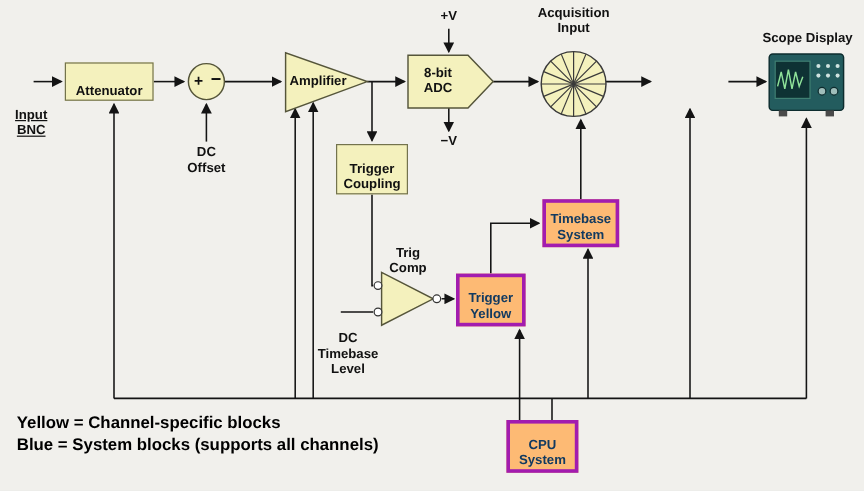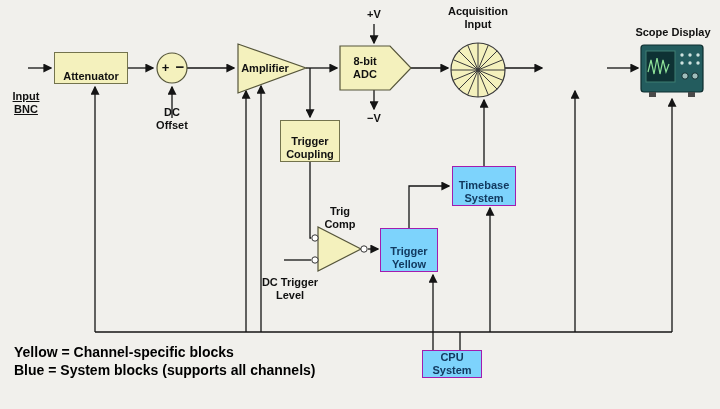--- a/index.html
+++ b/index.html
@@ -4,34 +4,34 @@
 <style>
   * { margin:0; padding:0; box-sizing:border-box; }
   html,body { background:#e8e8e6; font-family:"Liberation Sans", sans-serif; }
   .stage { position:relative; width:720px; height:409px; background:#f1f0ec; overflow:hidden; }
   .stage svg.wires { position:absolute; left:0; top:0; width:720px; height:409px; }
   .lbl { position:absolute; font-weight:bold; color:#111; font-size:11px; line-height:13px; text-align:center; }
   .lbl.left { text-align:center;text-decoration:underline; }
   .block { position:absolute; display:flex; flex-direction:column; align-items:center; justify-content:flex-end;
            font-weight:bold; font-size:11px; line-height:13px; text-align:center; }
   .yellow { background:#f4f1bd; border:1px solid #73734d; color:#111; }
-  .blue   { background:#7dd3fc; border:1px solid #a21caf; color:#123a60; }
+  .blue   { background:#fdba74; border:3px solid #a21caf; color:#123a60; }
   .dsp    { background:#f3f7fb; border:1px solid #51677c; outline:1px solid #51677c; outline-offset:2px; color:#123a60; }
   .sym { position:absolute; font-weight:bold; color:#111; text-align:center; }
   .legend { position:absolute; left:14px; font-weight:bold; color:#000; font-size:14px; line-height:15px; text-align:left; }
   
   .attenuator { left:54px;  top:52px;  width:74px; height:32px; }
   .trigcoup   { left:280px; top:120px; width:60px; height:42px; }
   .dspbox     { left:545px; top:50px;  width:62px; height:38px; }
   .timebase   { left:452px; top:166px; width:64px; height:40px; }
   .triglogic  { left:380px; top:228px; width:58px; height:44px; }
-  .cpu        { left:422px; top:350px; width:60px; height:28px; }
+  .cpu        { left:422px; top:350px; width:60px; height:44px; }
   
   .input-lbl    { left:3px;   top:90px;  width:46px; }
-  .dcoffset-lbl { left:150px; top:106px; width:44px; }
+  .dcoffset-lbl { left:150px; top:121px; width:44px; }
   .amp-lbl      { left:237px; top:62px;  width:56px; }
   .adc-lbl      { left:341px; top:55px;  width:48px; }
   .plusv-lbl    { left:362px; top:8px;   width:24px; }
   .minusv-lbl   { left:362px; top:112px; width:24px; }
   .acq-lbl      { left:428px; top:5px;   width:100px; }
   .scope-lbl    { left:627px; top:26px;  width:92px;text-align:center; }
   .trigcomp-lbl { left:313px; top:205px; width:54px; }
   .dctrig-lbl   { left:256px; top:276px; width:68px; }
   .sum-plus  { left:159px; top:60px; width:13px; font-size:13px; }
   .sum-minus { left:173px; top:58px; width:14px; font-size:15px; font-weight:900; }
@@ -173,20 +173,20 @@
   <div class="lbl acq-lbl">
     <div>Acquisition</div>
     <div>Input</div>
   </div>
 
   <div class="lbl scope-lbl">Scope Display</div>
 
   <div class="lbl trigcomp-lbl">Trig Comp</div>
 
   <div class="lbl dctrig-lbl">
-    <div>DC Trigger</div>
+    <div>DC Timebase</div>
     <div>Level</div>
   </div>
 
   <div class="legend legend1">Yellow = Channel-specific blocks</div>
   <div class="legend legend2">Blue = System blocks (supports all channels)</div>
 
 </div>
 
 </body></html>

